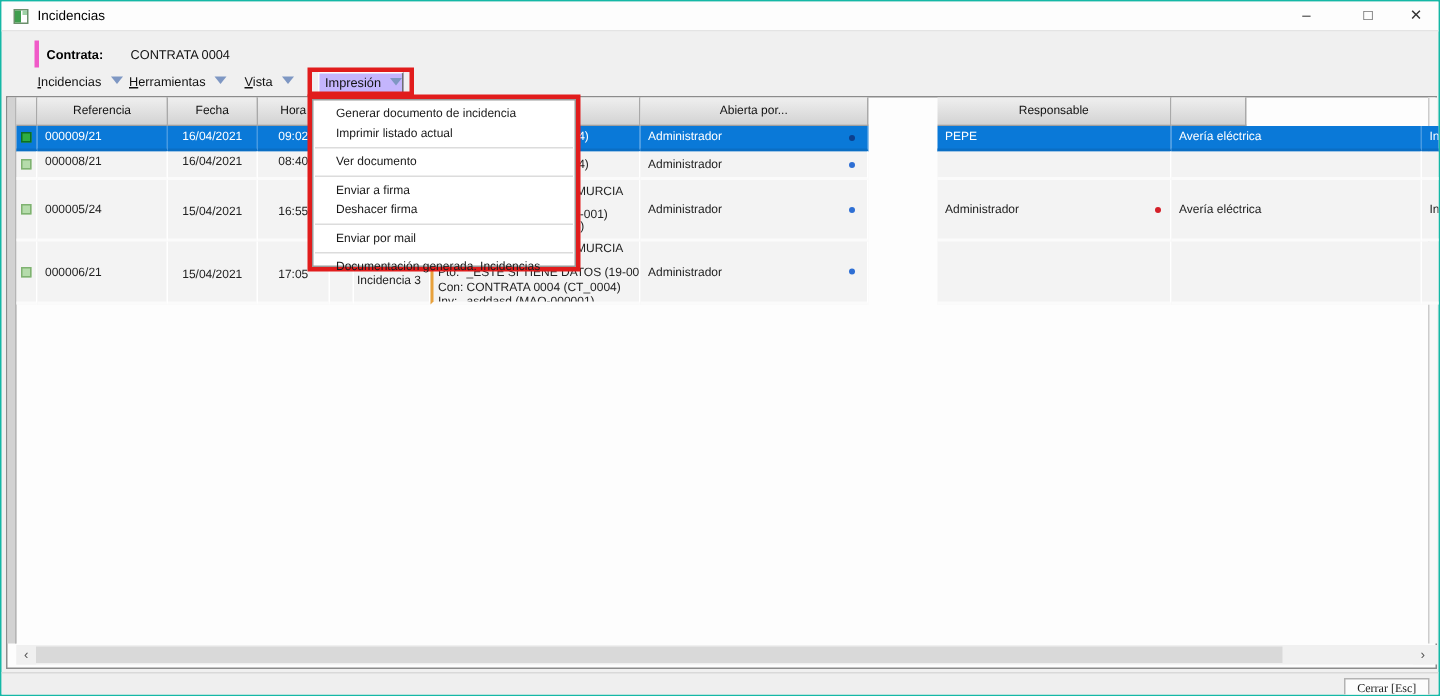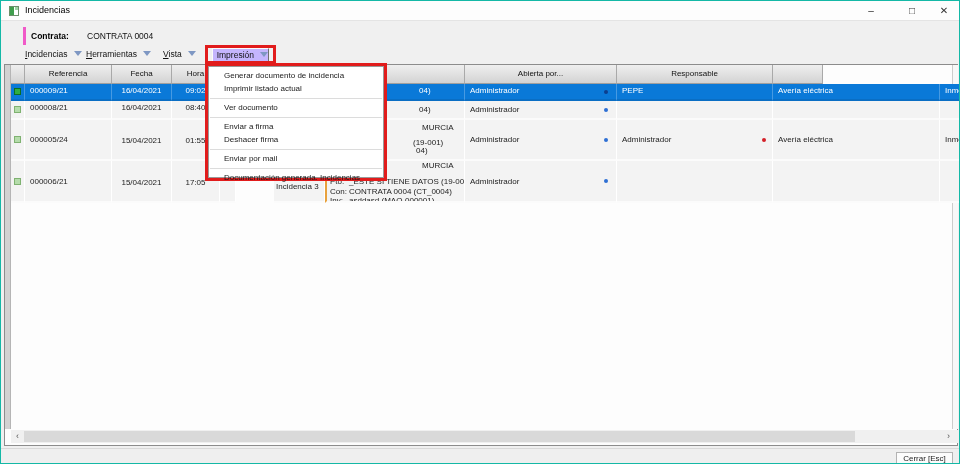--- a/index.html
+++ b/index.html
@@ -49,21 +49,21 @@
   .gh-cell { background:linear-gradient(#efefef,#d3d3d3); border-right:1px solid #a9a9a9;
              border-bottom:1px solid #9f9f9f; font-size:8px; color:#111; text-align:center;
              line-height:18px; overflow:hidden; white-space:nowrap; }
   .rows { position:absolute; left:6px; top:19px; }
   .grow { display:flex; position:relative; }
   .gcell { background:#f3f3f3; border-right:1px solid rgba(255,255,255,.95);
            border-bottom:2px solid #fbfbfb; font-size:8px; color:#222;
            overflow:hidden; white-space:nowrap; position:relative; }
   .grow.selected .gcell { background:#0a79d8; color:#fff; border-right-color:rgba(255,255,255,.25); border-bottom-color:#0a6ec4; }
   .c0{width:14px;} .c1{width:87px;} .c2{width:60px;} .c3{width:48px;} .c4{width:16px;}
-  .c5{width:51px;margin-left:38px;} .c6{width:140px;} .c7{width:152px;} .c8{width:156px;} .c9{width:167px;} .c10{width:50px;}
+  .c5{width:51px;} .c6{width:140px;} .c7{width:152px;} .c8{width:156px;margin-left:46px;} .c9{width:167px;} .c10{width:50px;}
   .cell-pad { padding:2px 0 0 5px; }
   .cell-center { text-align:center; padding-top:2px; }
   .vcenter { display:flex; align-items:center; }
   .vcenter.cell-pad { padding-top:0; }
   .sq { width:7px; height:7px; margin:0 auto; background:#b5dcab; border:1px solid #7fb271; }
   .grow.selected .sq { background:#2fae41; border-color:#0d6e22; }
   .desc-cell { border-left:2px solid #e8a13c; }
   .frag { position:absolute; font-size:8px; white-space:nowrap; }
   .desc-lines { position:absolute; left:3px; top:16px; }
   .desc-line { font-size:8px; line-height:9.5px; white-space:nowrap; }
@@ -84,21 +84,21 @@
 
   
   .hscroll { position:absolute; left:6px; top:365px; width:947px; height:13px; background:#f0f0f0; }
   .hs-arrow { position:absolute; top:0; width:13px; height:13px; background:#f0f0f0;
               font-size:9px; color:#555; text-align:center; line-height:12px; }
   .hs-left { left:0; } .hs-right { right:3px; }
   .hs-thumb { position:absolute; left:13px; top:1px; width:831px; height:11px; background:#d9d9d9; }
 
   
   .statusbar { position:absolute; left:0; top:447px; width:100%; height:17px;
-               background:#efefef; border-top:1px solid #d9d9d9; }
+               background:#efefef; border-top:1px solid #d9d9d9;font-family:Liberation Serif, serif; }
   .close-btn { position:absolute; left:895px; top:3px; width:57px; height:13px;
                background:#fcfcfc; border:1px solid #b3b3b3; font-size:8px; color:#222;
                text-align:center; line-height:11px; }
 </style>
 </head>
 <body>
 
 <div class="window">
 
   <div class="titlebar">
@@ -180,21 +180,21 @@
         <div class="gcell c9 cell-pad"></div>
         <div class="gcell c10 cell-pad"></div>
       </div>
 
       <div class="grow" style="height:41px;">
         <div class="gcell c0 vcenter">
             <span class="sq"></span>
           </div>
         <div class="gcell c1 cell-pad vcenter">000005/24</div>
         <div class="gcell c2 cell-center vcenter" style="justify-content:center;">15/04/2021</div>
-        <div class="gcell c3 cell-center vcenter" style="justify-content:center;">01:55</div>
+        <div class="gcell c3 cell-center vcenter" style="justify-content:center;">16:55</div>
         <div class="gcell c4"></div>
         <div class="gcell c5"></div>
         <div class="gcell c6 desc-cell">
           <span class="frag" style="left:95px;top:3px;">MURCIA</span>
           <span class="frag" style="left:86px;top:18px;">(19-001)</span>
           <span class="frag" style="left:89px;top:26px;">04)</span>
         </div>
         <div class="gcell c7 cell-pad vcenter">
             <span>Administrador</span>
             <span class="dot dot-blue"></span>

